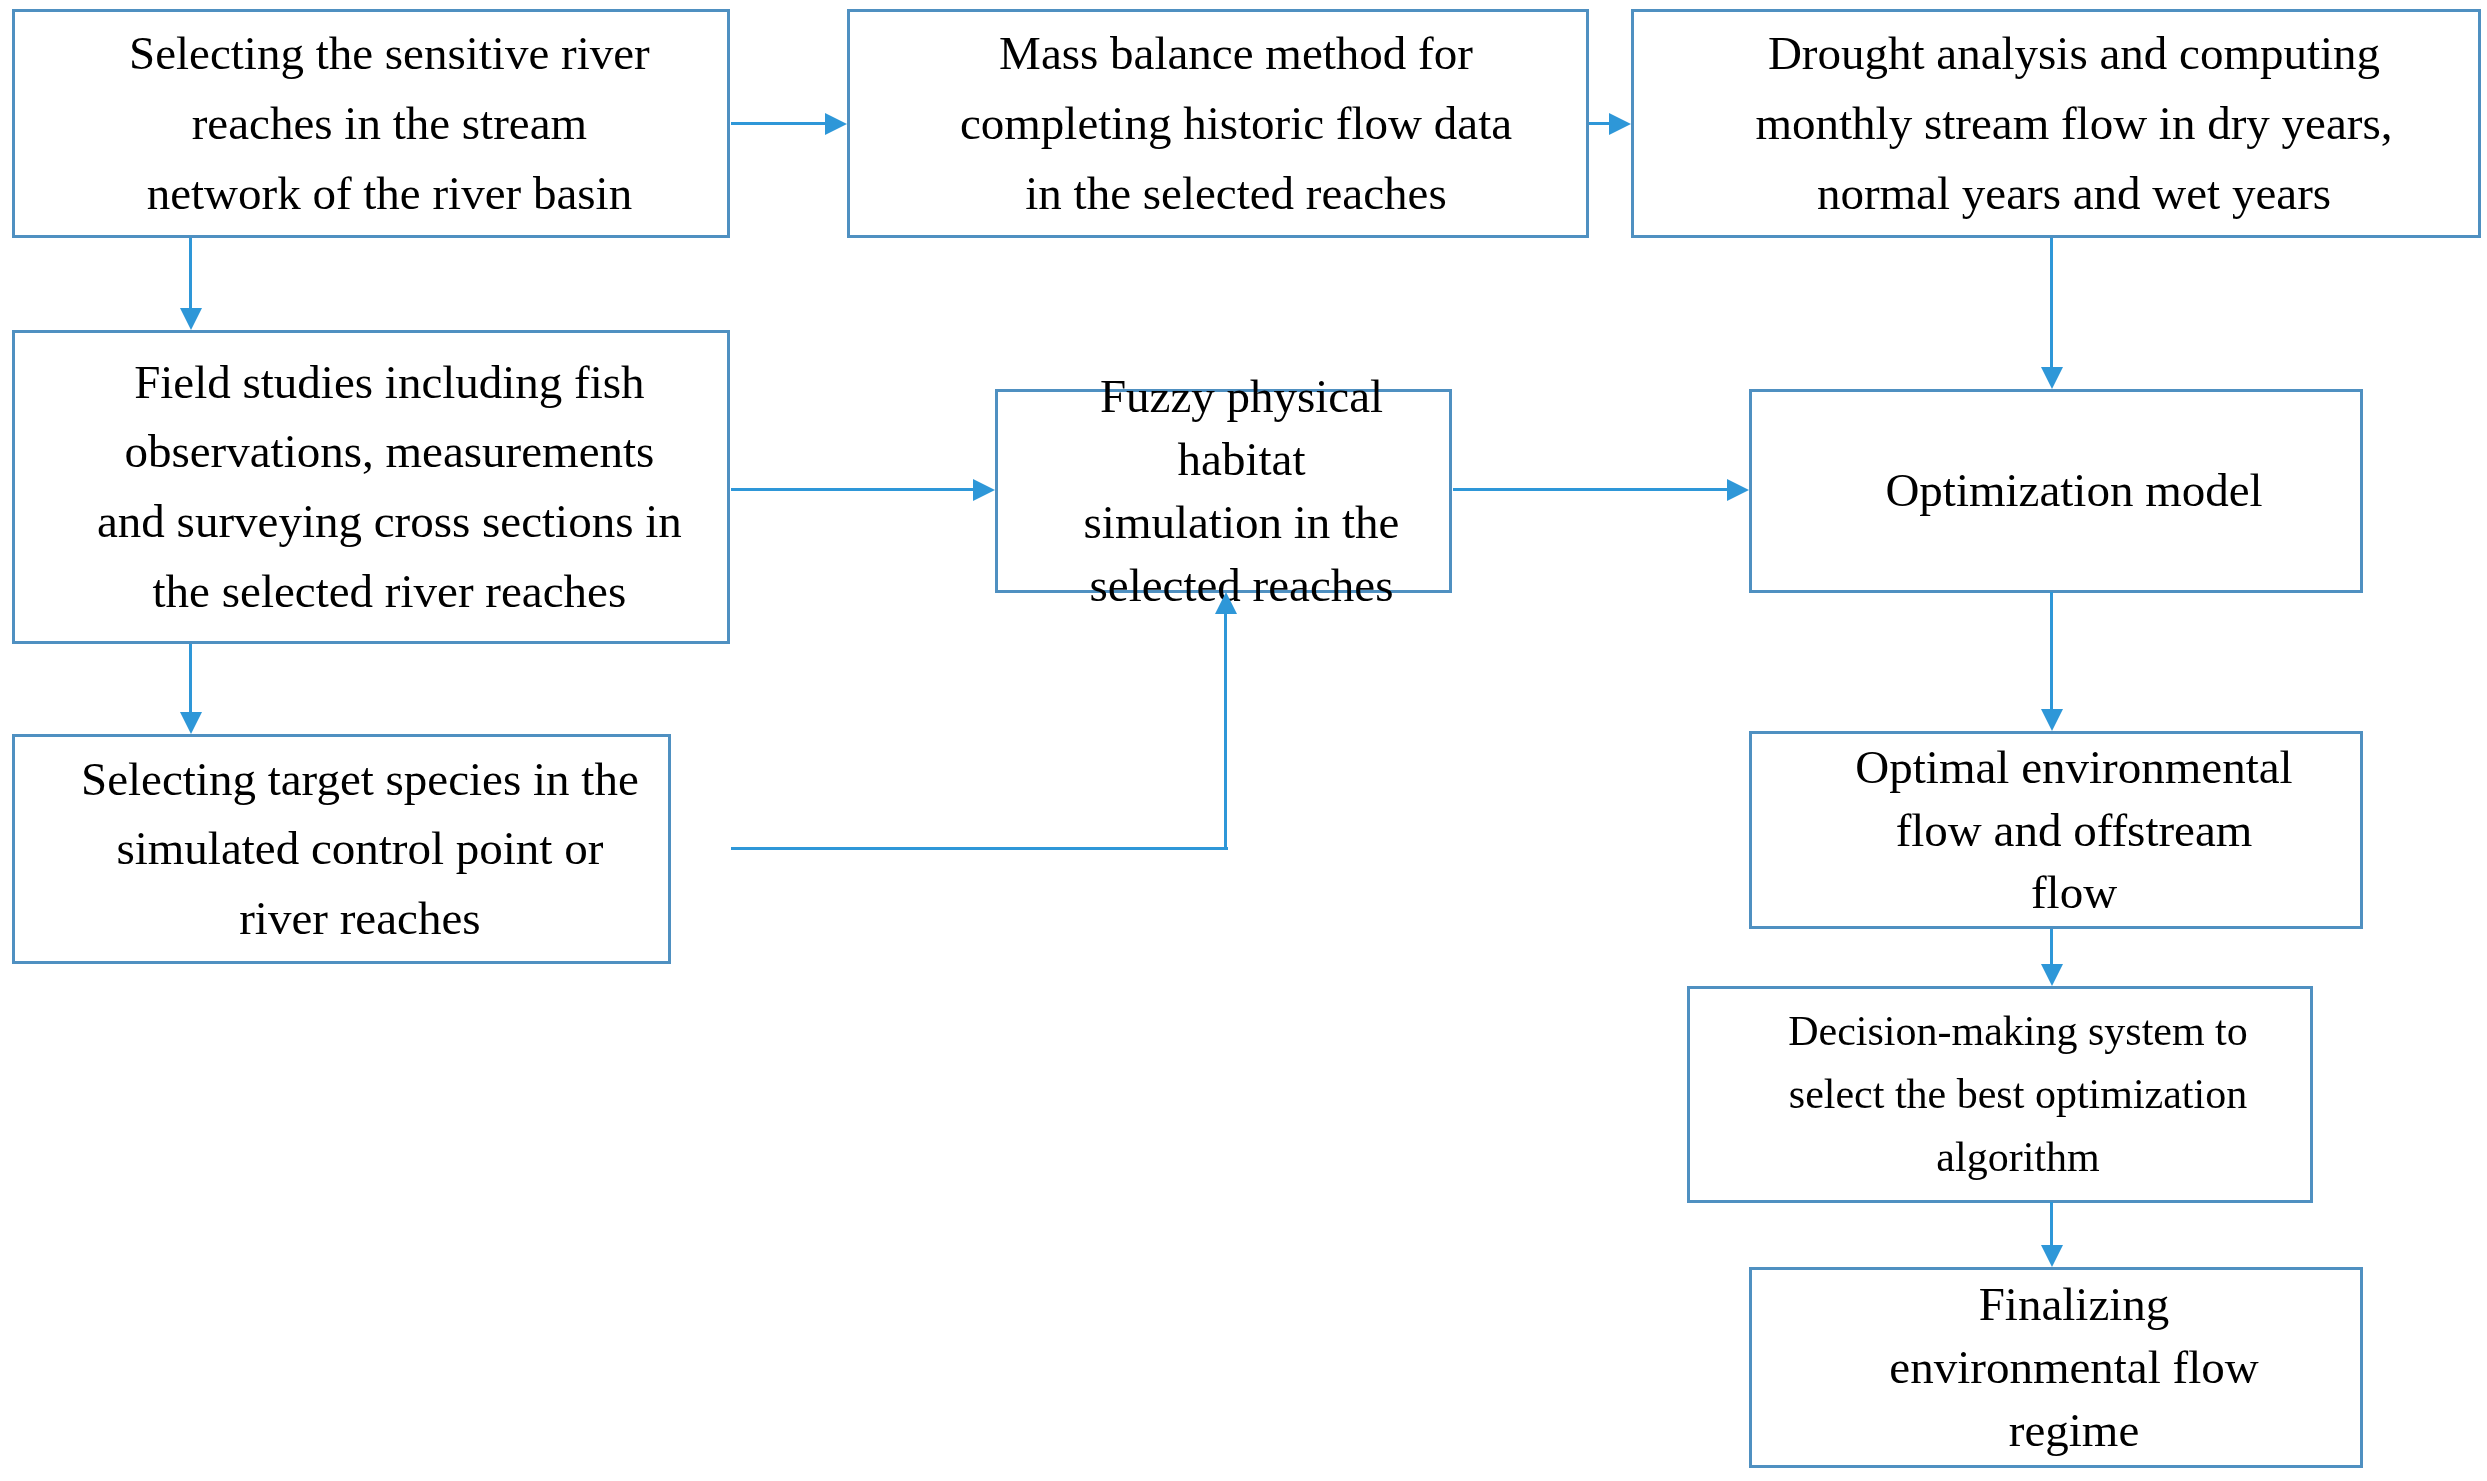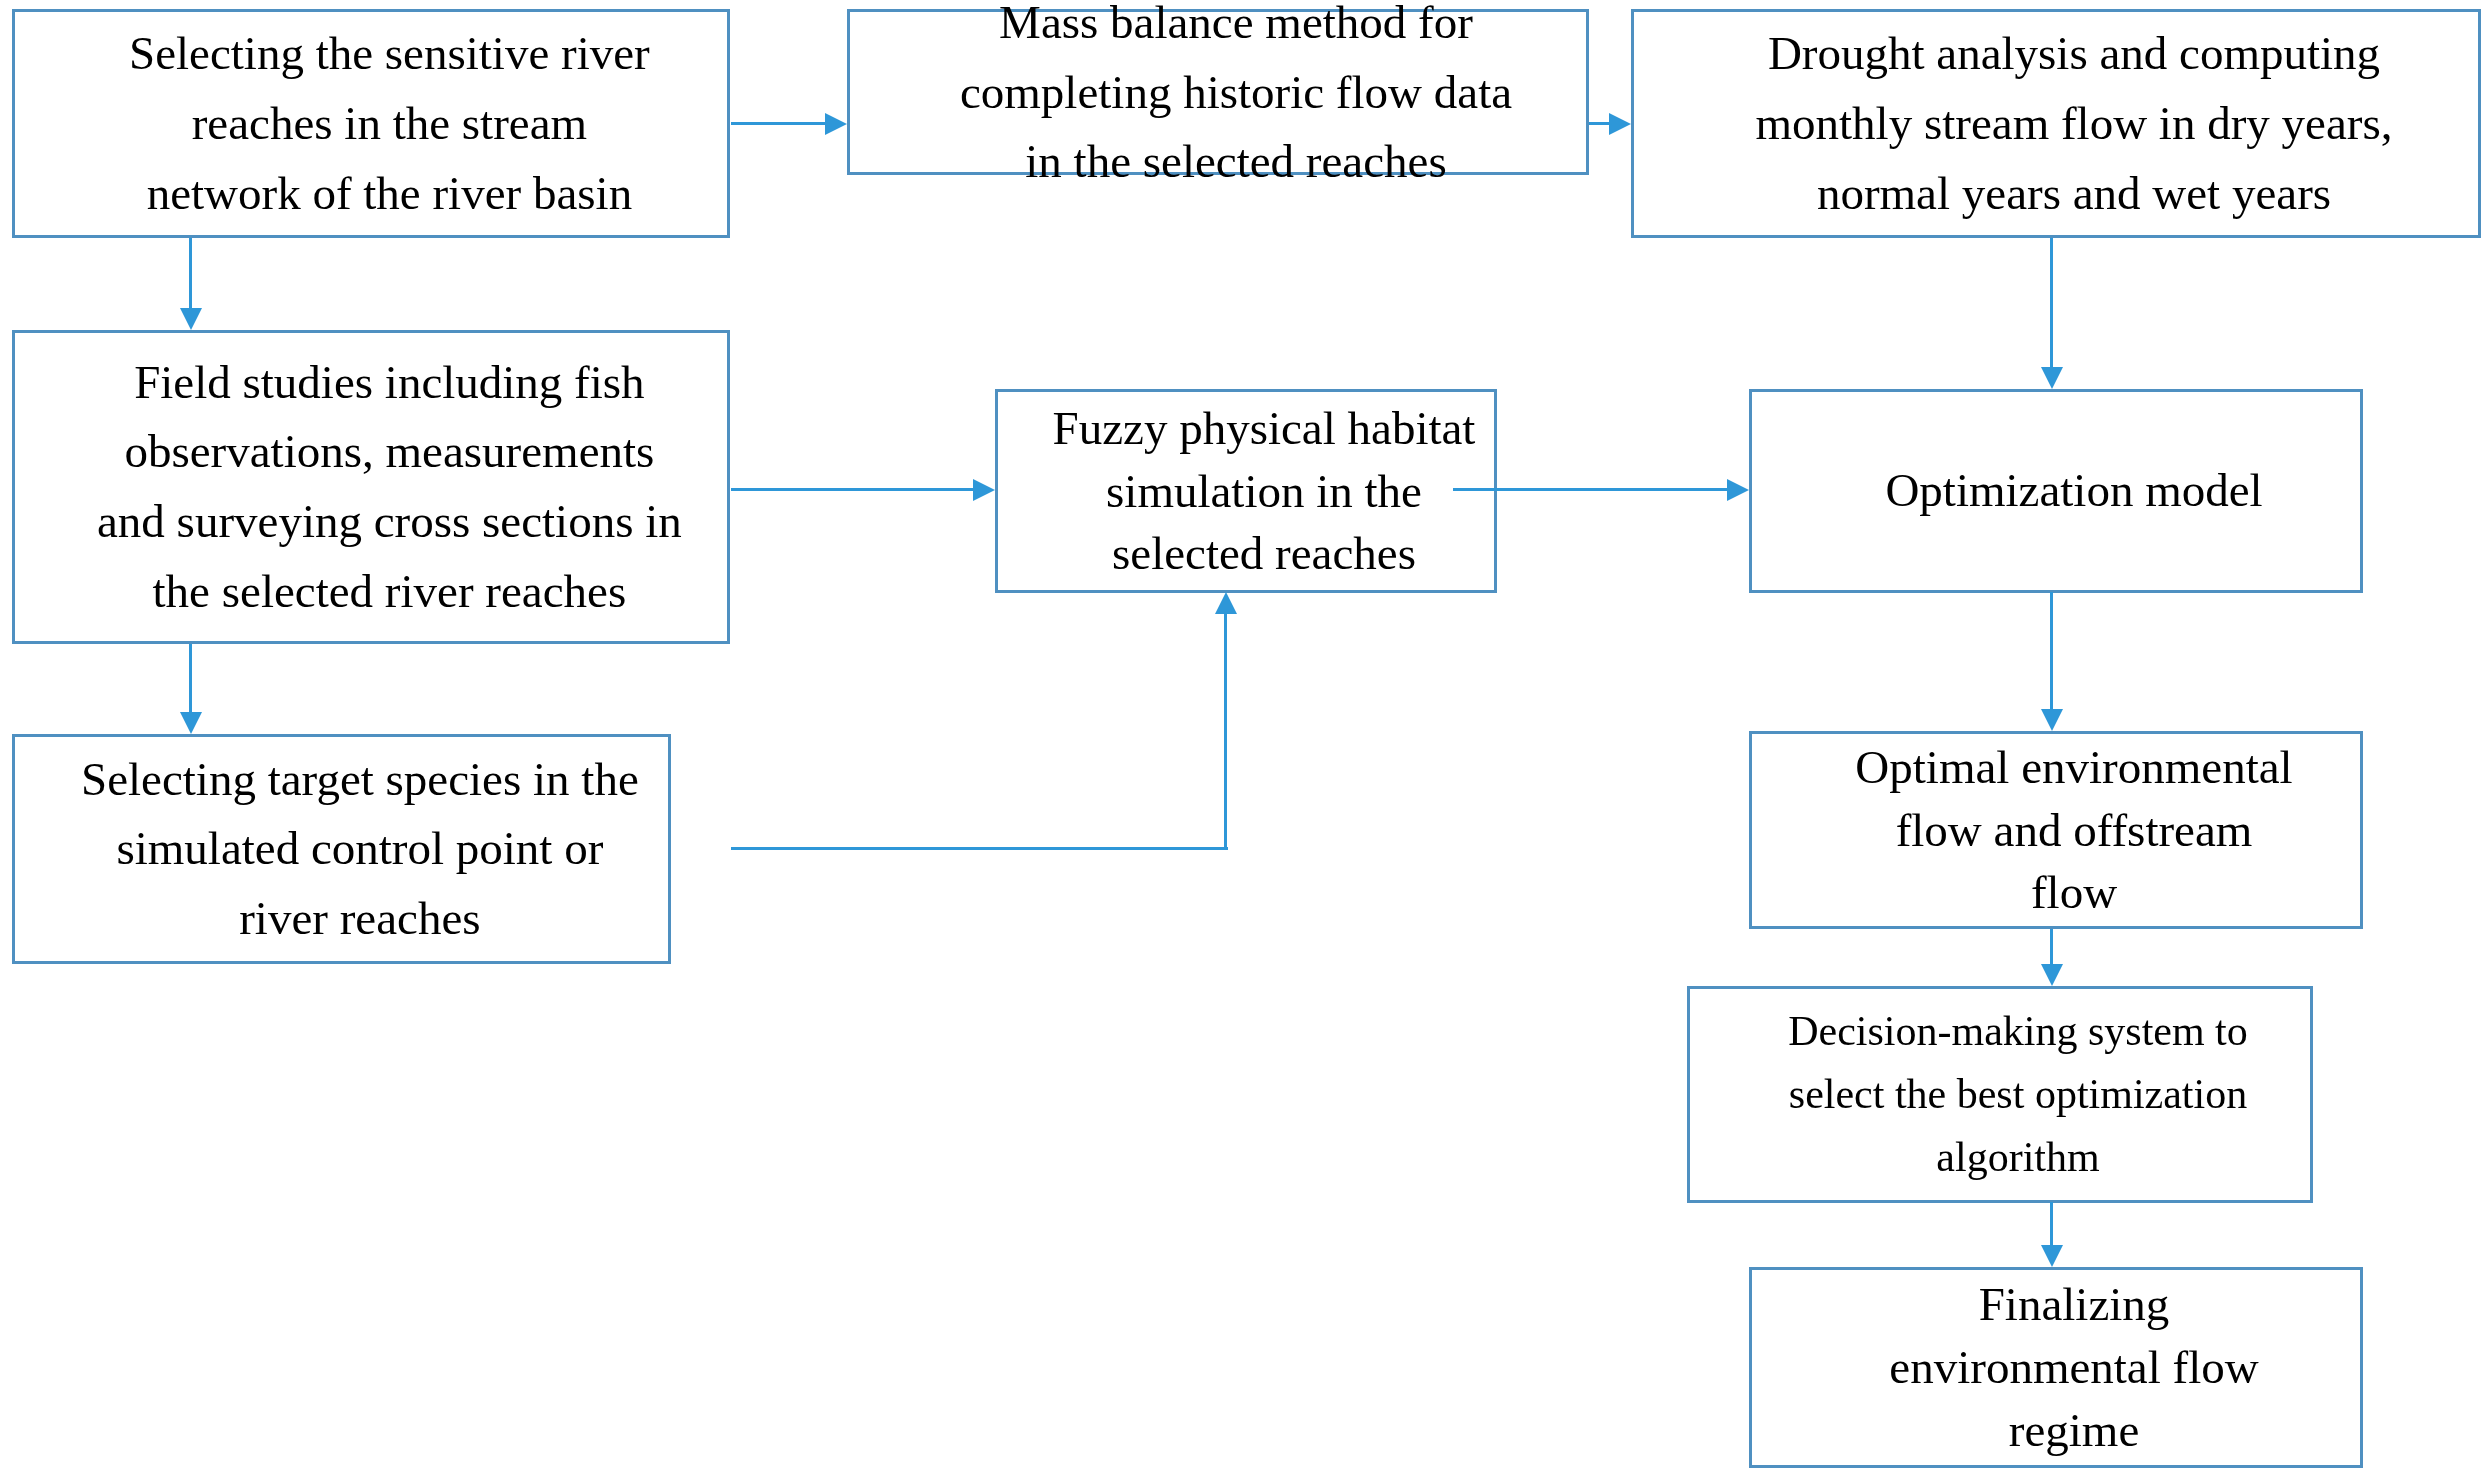--- a/index.html
+++ b/index.html
@@ -43,38 +43,38 @@
 </head>
 <body>
 
 <div class="canvas">
 
   <div class="box" style="left:12.4px; top:9.3px; width:718px; height:229px;">
     <span>Selecting the sensitive river
 reaches in the stream
 network of the river basin</span>
   </div>
-  <div class="box" style="left:847px; top:9.3px; width:742px; height:166px;">
+  <div class="box" style="left:847px; top:9.3px; width:742px; height:229px;">
     <span>Mass balance method for
 completing historic flow data
 in the selected reaches</span>
   </div>
   <div class="box" style="left:1631px; top:9.3px; width:850px; height:229px;">
     <span>Drought analysis and computing
 monthly stream flow in dry years,
 normal years and wet years</span>
   </div>
 
   <div class="box" style="left:12.4px; top:330px; width:718px; height:314px;">
     <span>Field studies including fish
 observations, measurements
 and surveying cross sections in
 the selected river reaches</span>
   </div>
-  <div class="box lh-tight" style="left:995px; top:389px; width:502px; height:204px;">
+  <div class="box lh-tight" style="left:995px; top:389px; width:457px; height:204px;">
     <span>Fuzzy physical habitat
 simulation in the
 selected reaches</span>
   </div>
   <div class="box" style="left:1749px; top:389px; width:614px; height:204px;">
     <span>Optimization model</span>
   </div>
 
   <div class="box" style="left:12.4px; top:734px; width:659px; height:230px;">
     <span>Selecting target species in the

